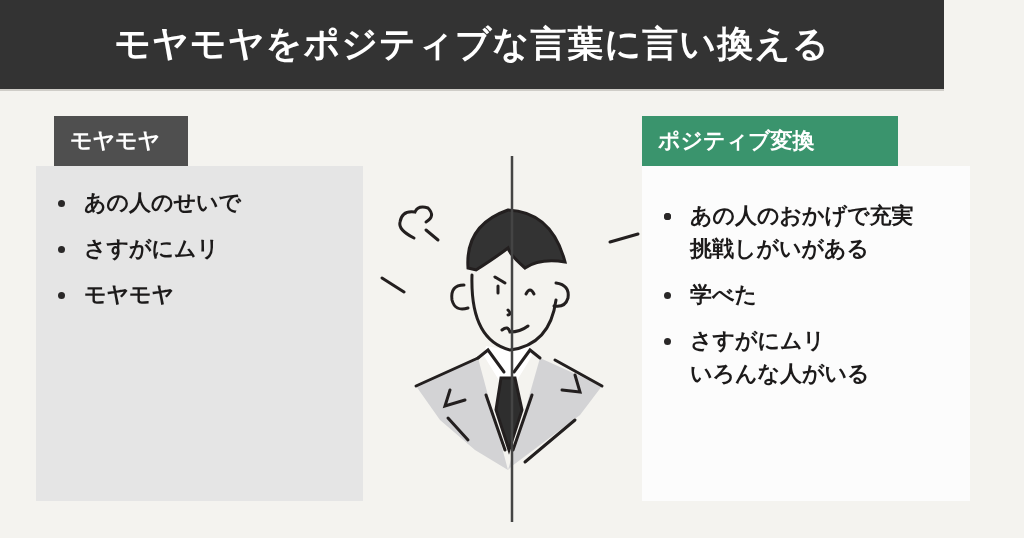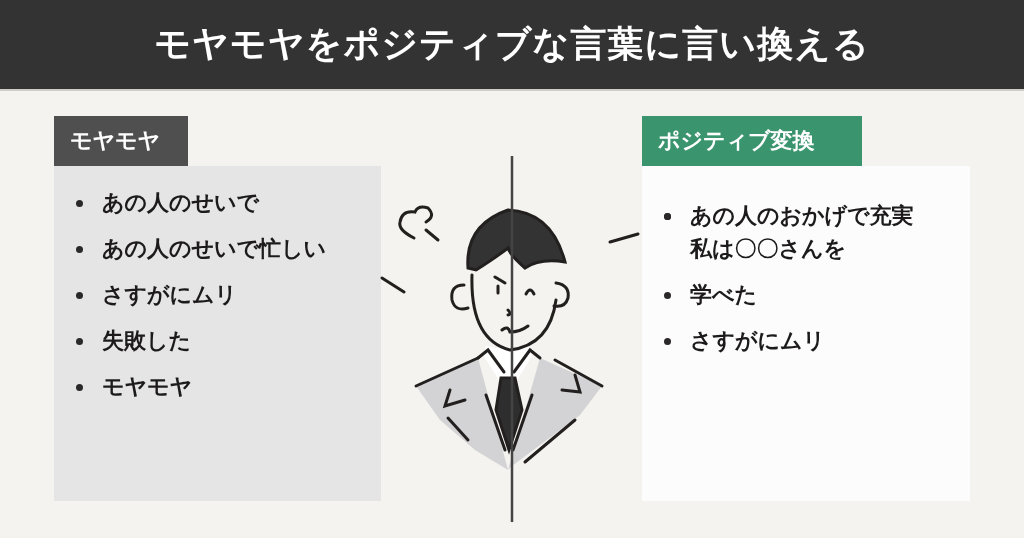--- a/index.html
+++ b/index.html
@@ -1,26 +1,26 @@
 <!DOCTYPE html>
 <html><head>
 <meta charset="utf-8">
 <style>
   html,body{margin:0;padding:0;}
   body{width:1024px;height:538px;background:#f4f3ef;position:relative;overflow:hidden;
        font-family:"DejaVu Sans","Liberation Sans",sans-serif;color:#1c1a1a;}
-  .header{position:absolute;left:0;top:0;width:1024px;height:89px;background:#333333;
+  .header{position:absolute;left:0;top:0;width:944px;height:89px;background:#333333;
           border-bottom:2px solid #cfcdc8;display:flex;align-items:center;justify-content:center;}
   .header h1{margin:0;color:#fff;font-size:36px;font-weight:bold;letter-spacing:1px;}
   .tag{position:absolute;top:116px;height:50px;display:flex;align-items:center;
        color:#fff;font-size:22px;font-weight:bold;padding:6px 16px;box-sizing:border-box;}
   .tag.left{left:54px;width:134px;background:#4f4f4f;}
-  .tag.right{left:642px;width:220px;background:#3a946d;}
+  .tag.right{left:642px;width:256px;background:#3a946d;}
   .box{position:absolute;top:166px;height:335px;box-sizing:border-box;padding:20px 0 0 18px;}
-  .box.left{left:54px;width:327px;background:#e5e5e5;}
+  .box.left{left:36px;width:327px;background:#e5e5e5;}
   .box.right{left:642px;width:328px;background:#fcfcfc;}
   ul{list-style:none;margin:0;padding:0;}
   li{position:relative;padding-left:30px;font-size:22px;font-weight:bold;line-height:33px;margin-bottom:13px;}
   li::before{content:"";position:absolute;left:4px;top:14px;width:7px;height:7px;border-radius:50%;background:#2a2828;}
   li span{display:block;}
   .figure{position:absolute;left:380px;top:150px;width:260px;height:380px;}
 </style>
 </head>
 <body>
 
@@ -28,48 +28,43 @@
   <h1>モヤモヤをポジティブな言葉に言い換える</h1>
 </div>
 
 <div class="tag left">モヤモヤ</div>
 <div class="box left">
   <ul>
     <li>
         <span>あの人のせいで</span>
       </li>
     <li>
-        <span>あの人のせいで忙しい</span>
-      </li>
-    <li>
         <span>さすがにムリ</span>
-      </li>
-    <li>
-        <span>失敗した</span>
       </li>
     <li>
         <span>モヤモヤ</span>
       </li>
   </ul>
 </div>
 
 <div class="tag right">ポジティブ変換</div>
 <div class="box right">
   <ul>
     <li>
       </li>
     <li>
         <span>あの人のおかげで充実</span>
-        <span>私は〇〇さんを</span>
+        <span>挑戦しがいがある</span>
       </li>
     <li>
         <span>学べた</span>
       </li>
     <li>
         <span>さすがにムリ</span>
+        <span>いろんな人がいる</span>
       </li>
   </ul>
 </div>
 
 <svg class="figure" viewBox="0 0 260 380" width="260" height="380">
   <g fill="none" stroke="#231f1f" stroke-width="3" stroke-linecap="round">
 
     <path d="M36 236 L98 208 L128 320 L160 208 L222 236 L200 265 L132 316 L128 320 L95 300 L60 270 Z" fill="#d3d3d5" stroke="none"></path>
 
     <path d="M104 206 L128 245 L152 206 L150 196 L128 200 L106 196 Z" fill="#fff" stroke="none"></path>

